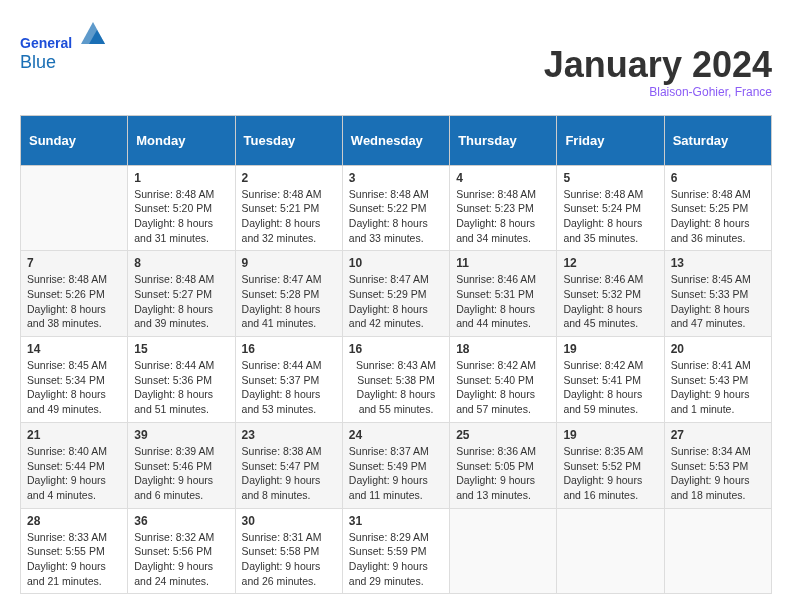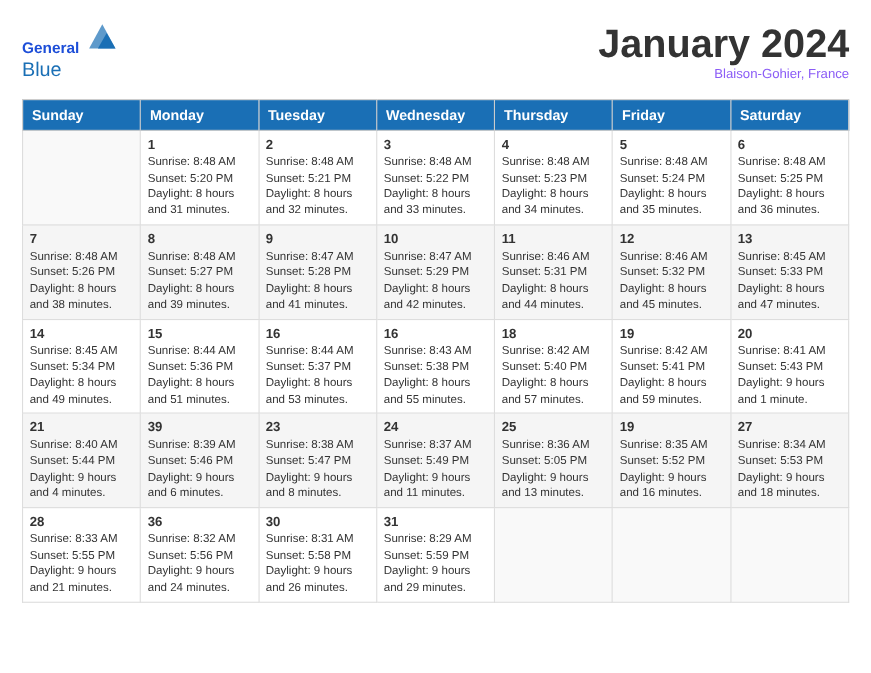--- a/index.html
+++ b/index.html
@@ -30,41 +30,42 @@
       font-weight: normal;
       color: #1a6fb5;
     }
     .logo-icon {
       width: 28px;
       height: 28px;
       margin-left: 2px;
     }
     .title-block {
       text-align: right;
+      margin-top: 25px;
     }
     .month-title {
       font-size: 36px;
       font-weight: bold;
       color: #333;
       line-height: 1.1;
     }
     .location-title {
       font-size: 12px;
       color: #8b5cf6;
     }
     .calendar {
       width: 100%;
       border-collapse: collapse;
     }
     .calendar th {
       background-color: #1a6fb5;
       color: #fff;
       font-size: 13px;
       font-weight: bold;
-      padding: 6px 8px;
+      padding: 17px 8px;
       text-align: left;
       border: 1px solid #ccc;
     }
     .calendar td {
       vertical-align: top;
       border: 1px solid #ddd;
       padding: 5px 6px;
       font-size: 10.5px;
       color: #333;
       width: calc(100% / 7);
@@ -223,21 +224,21 @@
 Daylight: 8 hours and 51 minutes.</div>
         </td>
         <td>
           <span class="day-number">16</span>
           <div class="day-info" style="white-space: pre-line;">Sunrise: 8:44 AM
 Sunset: 5:37 PM
 Daylight: 8 hours and 53 minutes.</div>
         </td>
         <td>
           <span class="day-number">16</span>
-          <div class="day-info" style="white-space: pre-line;">Sunrise: 8:43 AM
+          <div class="day-info" style="white-space: pre-line; text-align: center;">Sunrise: 8:43 AM
 Sunset: 5:38 PM
 Daylight: 8 hours and 55 minutes.</div>
         </td>
         <td>
           <span class="day-number">18</span>
           <div class="day-info" style="white-space: pre-line;">Sunrise: 8:42 AM
 Sunset: 5:40 PM
 Daylight: 8 hours and 57 minutes.</div>
         </td>
         <td>

